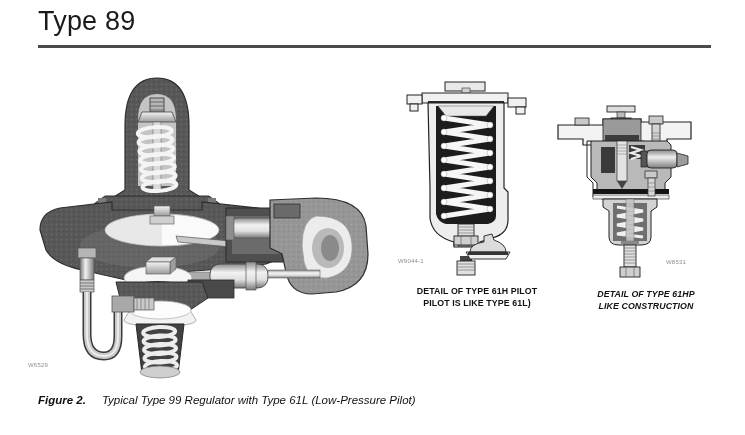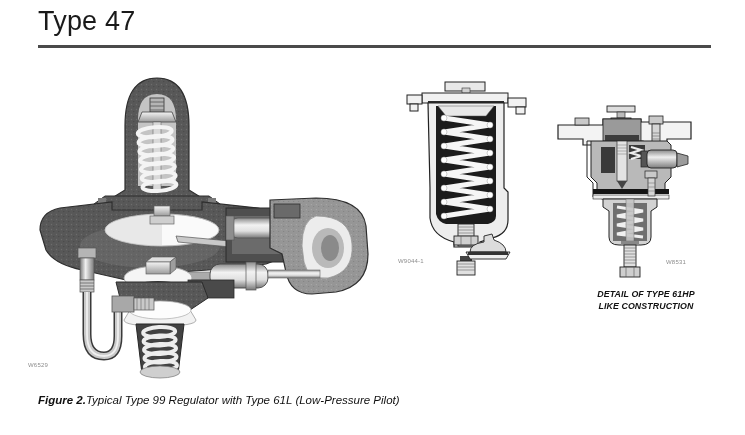--- a/index.html
+++ b/index.html
@@ -9,29 +9,29 @@
          letter-spacing:0.2px;color:#1a1a1a;}
   .rule{position:absolute;left:38px;top:45px;width:673px;height:3px;background:#4a4a4a;}
   .illus{position:absolute;}
   .ref-label{position:absolute;font-size:6px;color:#8d8d8d;letter-spacing:0.2px;z-index:5;}
   .detail-caption{position:absolute;font-size:8.8px;font-weight:bold;color:#111111;
                   text-align:center;line-height:11.5px;letter-spacing:0.1px;}
   .cap-61h{left:400px;top:286px;width:154px;}
   .cap-61hp{left:570px;top:289px;width:152px;font-style:italic;}
   .fig-caption{position:absolute;left:38px;top:394px;font-size:11.5px;font-style:italic;
                color:#111111;white-space:nowrap;}
-  .fig-caption .lead{font-weight:bold;margin-right:0;}
+  .fig-caption .lead{font-weight:bold;margin-right:16px;}
   svg{display:block;}
 </style>
 </head>
 <body>
 
 <div id="page">
 
-  <div class="title">Type 47</div>
+  <div class="title">Type 89</div>
   <div class="rule"></div>
 
   <svg class="illus" style="left:30px;top:58px;" width="350" height="332" viewBox="0 0 350 332">
     <defs>
       <linearGradient id="gMetal" x1="0" y1="0" x2="0" y2="1">
         <stop offset="0" stop-color="#f4f4f4"></stop>
           <stop offset="1" stop-color="#9b9b9b"></stop>
       </linearGradient>
       <linearGradient id="gCyl" x1="0" y1="0" x2="0" y2="1">
         <stop offset="0" stop-color="#8a8a8a"></stop>
@@ -280,20 +280,22 @@
         <path d="M81,182 v10 M89,182 v10" stroke="#555" stroke-width="0.6"></path>
       </g>
     </g>
   </svg>
 
   <div class="ref-label" style="left:28px;top:362px;">W6529</div>
   <div class="ref-label" style="left:398px;top:258px;">W9044-1</div>
   <div class="ref-label" style="left:666px;top:259px;">W8531</div>
 
   <div class="detail-caption cap-61h">
+    <div>DETAIL OF TYPE 61H PILOT</div>
+    <div>PILOT IS LIKE TYPE 61L)</div>
   </div>
   <div class="detail-caption cap-61hp">
     <div>DETAIL OF TYPE 61HP</div>
     <div>LIKE CONSTRUCTION</div>
   </div>
 
   <div class="fig-caption">
     <span class="lead">Figure 2.</span><span>Typical Type 99 Regulator with Type 61L (Low-Pressure Pilot)</span>
   </div>
 

